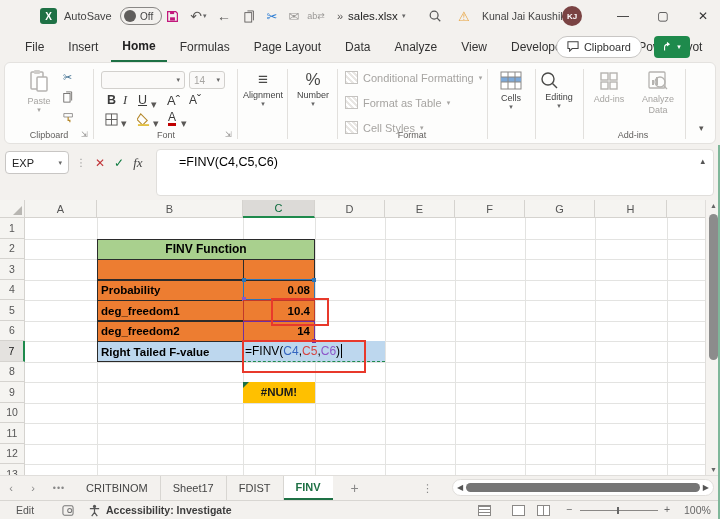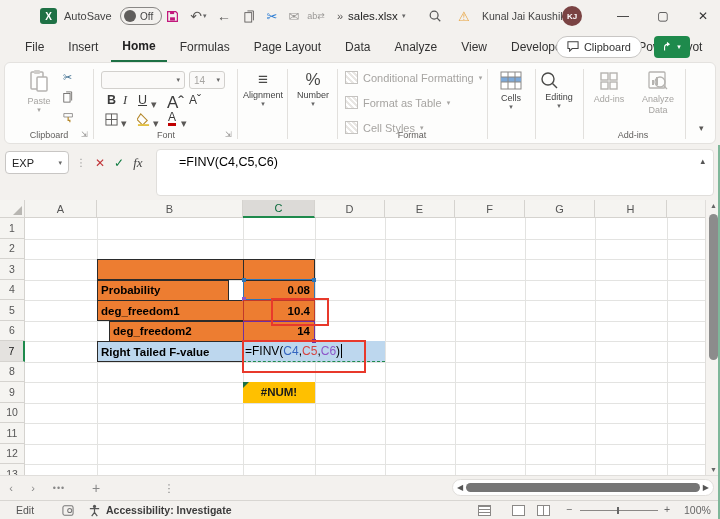--- a/index.html
+++ b/index.html
@@ -208,21 +208,21 @@
       <span class="dchev">▾</span>
     </div>
   <div class="combo" style="left:184px;top:8px;width:36px;">
       <span>14</span>
       <span class="dchev">▾</span>
     </div>
   <div class="smallico fmt-letters" style="left:102px;top:30px;font-weight:bold;">B</div>
   <div class="smallico fmt-letters" style="left:118px;top:30px;font-style:italic;font-family:'Liberation Serif',serif;">I</div>
   <div class="smallico fmt-letters" style="left:133px;top:30px;text-decoration:underline;">U</div>
   <div class="smallico dchev" style="left:146px;top:35px;">▾</div>
-  <div class="smallico" style="left:162px;top:30px;font-size:17px;color:#3b3b3b;">Aˆ</div>
+  <div class="smallico" style="left:162px;top:30px;font-size:13px;color:#3b3b3b;">Aˆ</div>
   <div class="smallico" style="left:184px;top:30px;font-size:12px;color:#3b3b3b;">Aˇ</div>
   <div class="smallico" style="left:100px;top:50px;">
     <svg width="13" height="13" viewBox="0 0 14 14">
         <rect x="1" y="1" width="12" height="12" fill="none" stroke="#5a5856"></rect>
         <line x1="7" y1="1" x2="7" y2="13" stroke="#5a5856"></line>
         <line x1="1" y1="7" x2="13" y2="7" stroke="#5a5856"></line>
       </svg>
   </div>
   <div class="smallico dchev" style="left:116px;top:54px;">▾</div>
   <div class="smallico" style="left:132px;top:50px;">
@@ -381,28 +381,29 @@
       <div class="ghline" style="left: 25px; top: 120.5px; height: 1px; width: 680px;"></div>
       <div class="ghline" style="left: 25px; top: 141px; height: 1px; width: 680px;"></div>
       <div class="ghline" style="left: 25px; top: 161.5px; height: 1px; width: 680px;"></div>
       <div class="ghline" style="left: 25px; top: 182px; height: 1px; width: 680px;"></div>
       <div class="ghline" style="left: 25px; top: 202.5px; height: 1px; width: 680px;"></div>
       <div class="ghline" style="left: 25px; top: 223px; height: 1px; width: 680px;"></div>
       <div class="ghline" style="left: 25px; top: 243.5px; height: 1px; width: 680px;"></div>
       <div class="ghline" style="left: 25px; top: 264px; height: 1px; width: 680px;"></div>
     </div>
 
+  <div class="tcell" id="tbl-title" style="left:97px;top:38.5px;width:218px;height:21px;">FINV Function</div>
   <div class="tcell orange" style="left:97px;top:59px;width:147px;height:21px;"></div>
   <div class="tcell orange" style="left:243px;top:59px;width:72px;height:21px;"></div>
   <div id="table-rows">
-      <div class="tcell orange tlabel" style="left: 97px; top: 79.5px; width: 132px; height: 21px;">Probability</div>
+      <div class="tcell orange tlabel" style="left: 97px; top: 79.5px; width: 147px; height: 21px;">Probability</div>
       <div class="tcell orange tvalue" style="left: 243px; top: 79.5px; width: 72px; height: 21px;">0.08</div>
       <div class="tcell orange tlabel" style="left: 97px; top: 100px; width: 147px; height: 21px;">deg_freedom1</div>
       <div class="tcell orange tvalue" style="left: 243px; top: 100px; width: 72px; height: 21px;">10.4</div>
-      <div class="tcell orange tlabel" style="left: 109px; top: 120.5px; width: 167px; height: 21px;">deg_freedom2</div>
+      <div class="tcell orange tlabel" style="left: 97px; top: 120.5px; width: 167px; height: 21px;">deg_freedom2</div>
       <div class="tcell orange tvalue" style="left: 243px; top: 120.5px; width: 72px; height: 21px;">14</div>
     </div>
   <div class="tcell blue tlabel" style="left:97px;top:141px;width:171px;height:21px;">Right Tailed F-value</div>
   <div id="c7-panel" style="left:243px;top:141px;width:142px;height:21px;">
     <span id="c7-formula" style="padding-left:2px;"><span style="color: rgb(0, 0, 0);">=FINV(</span><span style="color: rgb(52, 101, 192);">C4</span><span style="color: rgb(0, 0, 0);">,</span><span style="color: rgb(214, 69, 65);">C5</span><span style="color: rgb(0, 0, 0);">,</span><span style="color: rgb(142, 87, 201);">C6</span><span style="color: rgb(0, 0, 0);">)</span></span>
     <span id="c7-cursor"></span>
   </div>
 
   <div class="range-border" style="left:242.5px;top:79px;width:72px;height:21px;border:1.5px solid #2E75B6;">
     <span class="handle" style="left:-2px;top:-2px;background:#2E75B6;"></span>
@@ -426,20 +427,27 @@
     <span class="varrow" style="top:2px;">▲</span>
     <div id="vthumb"></div>
     <span class="varrow" style="bottom:2px;">▼</span>
   </div>
 </div>
 
 <div id="tabbar" class="abs">
   <div class="tab-nav">‹</div>
   <div class="tab-nav">›</div>
   <div class="tab-nav" style="width:30px;letter-spacing:1px;font-size:9px;">•••</div>
+  <div id="sheet-tabs" style="display:flex;">
+
+  <div class="sheet-tab">CRITBINOM</div>
+      <div class="sheet-tab">Sheet17</div>
+      <div class="sheet-tab">FDIST</div>
+      <div class="sheet-tab active">FINV</div>
+    </div>
   <div class="tab-nav" style="width:44px;font-size:14px;">+</div>
   <div class="tab-nav" style="margin-left:40px;font-size:11px;">⋮</div>
 </div>
 <div id="hscroll" class="abs">
   <span class="harrow">◀</span>
   <div id="hthumb"></div>
   <span class="harrow">▶</span>
 </div>
 
 <div id="statusbar" class="abs">

